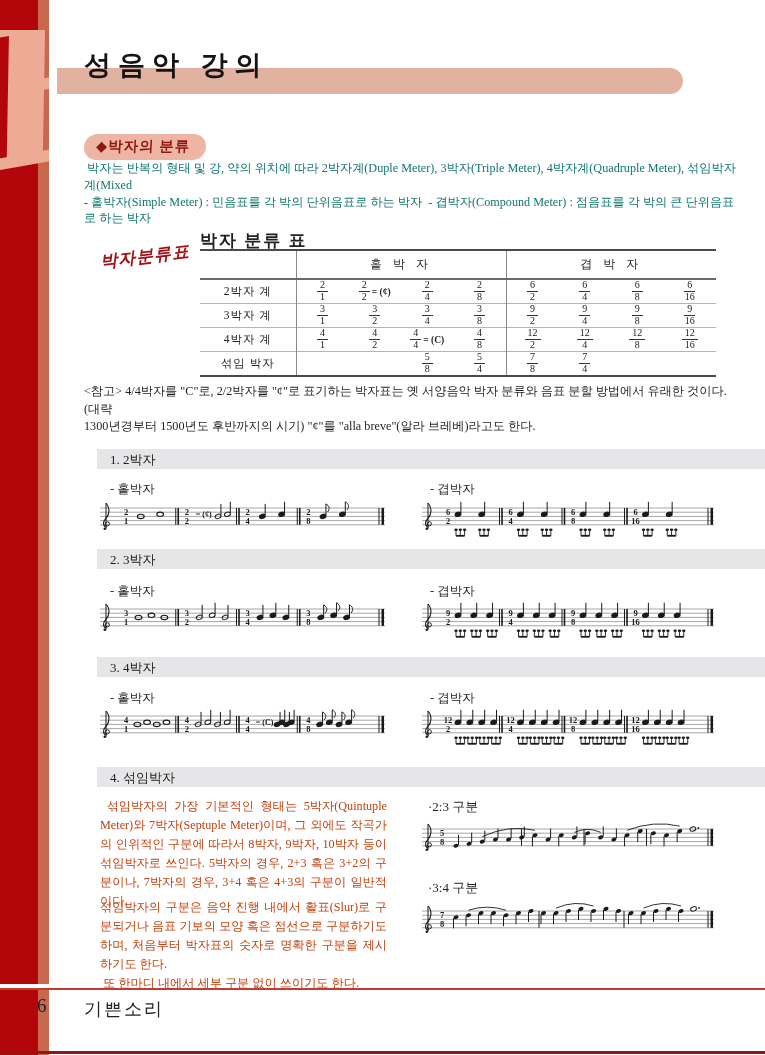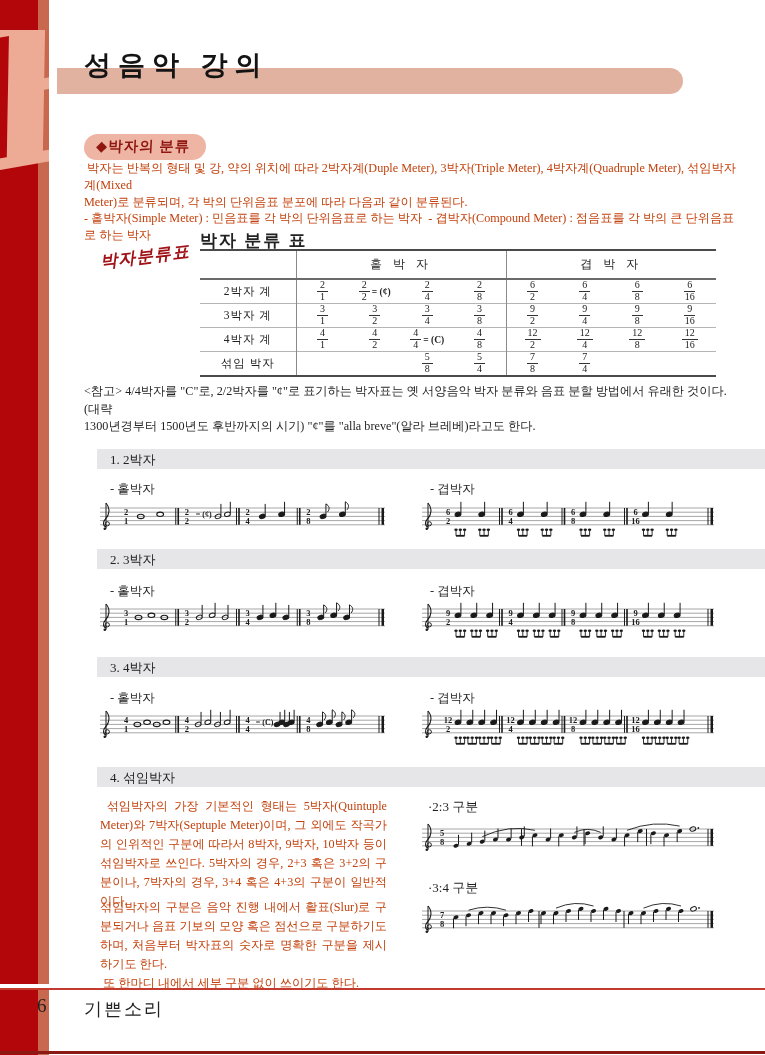--- a/index.html
+++ b/index.html
@@ -24,21 +24,21 @@
 
   
   .title-band{left:57px;top:68px;width:626px;height:26px;background:var(--band-pink);
     border-radius:0 13px 13px 0;}
   .page-title{left:84px;top:47px;font-family:Liberation Sans, sans-serif;
     font-weight:900;font-size:27px;letter-spacing:7px;color:#141414;}
   .badge{left:84px;top:134px;background:var(--badge-bg);border-radius:14px;
     padding:3px 16px 4px 12px;font-weight:bold;font-size:14.5px;color:var(--badge-text);
     transform:skewX(-3deg);letter-spacing:1px;}
 
-  .intro{left:84px;top:160px;width:656px;font-size:12.2px;line-height:16.8px;color:#c2410c;}
+  .intro{left:84px;top:160px;width:656px;font-size:12.2px;line-height:16.8px;color:#0f766e;}
 
   
   .tbl-hand{left:100px;top:245px;font-size:17px;font-weight:bold;font-style:italic;
     color:var(--calligraphy-red);transform:rotate(-7deg);letter-spacing:1px;}
   .tbl-caption{left:200px;top:229px;font-size:17px;font-weight:bold;letter-spacing:2px;}
   .tbl-host{left:200px;top:249px;width:516px;}
   table.meter{border-collapse:collapse;table-layout:fixed;width:516px;
     border-top:2px solid #4a4a4a;border-bottom:2px solid #4a4a4a;font-family:inherit;}
   table.meter th,table.meter td{padding:0;text-align:center;font-weight:normal;}
   table.meter thead th{height:27px;font-size:12px;letter-spacing:4px;border-bottom:2px solid #6a6a6a;}
@@ -79,21 +79,20 @@
   <div class="abs deco-wrap">
     <span class="deco-letter">B</span>
   </div>
 
   <div class="abs title-band"></div>
   <div class="abs page-title">성음악 강의</div>
   <div class="abs badge">◆박자의 분류</div>
 
   <div class="abs intro">
     <div class="txt"> 박자는 반복의 형태 및 강, 약의 위치에 따라 2박자계(Duple Meter), 3박자(Triple Meter), 4박자계(Quadruple Meter), 섞임박자계(Mixed</div>
-    <div class="txt">Meter)로 분류되며, 각 박의 단위음표 분포에 따라 다음과 같이 분류된다.</div>
     <div class="txt">- 홑박자(Simple Meter) : 민음표를 각 박의 단위음표로 하는 박자  - 겹박자(Compound Meter) : 점음표를 각 박의 큰 단위음표로 하는 박자</div>
   </div>
 
   <div class="abs tbl-hand">박자분류표</div>
   <div class="abs tbl-caption">박자 분류 표</div>
   <div class="abs tbl-host">
       <table class="meter">
         <colgroup>
           <col style="width: 96px;">
           <col style="width: 52.5px;">

